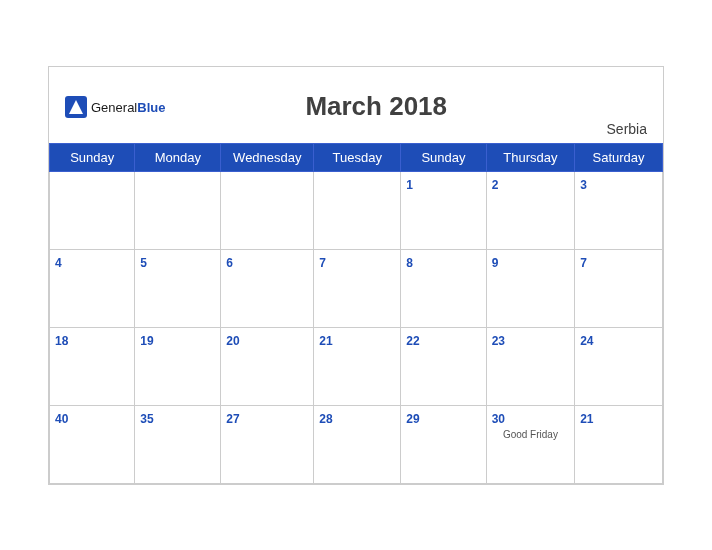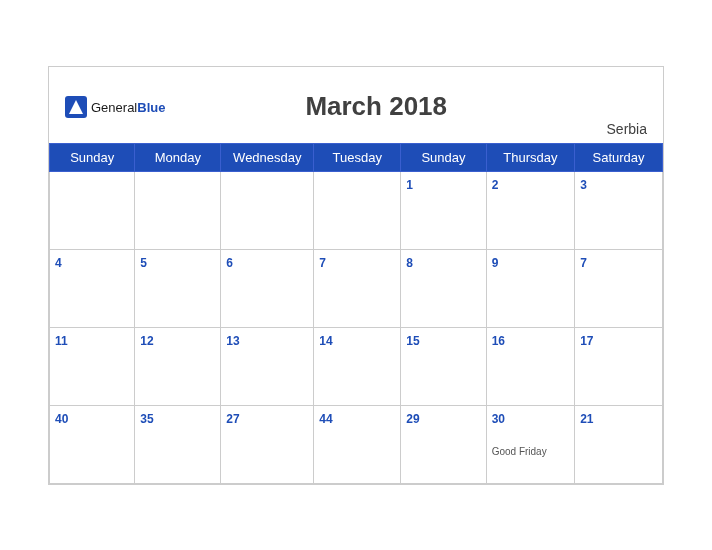--- a/index.html
+++ b/index.html
@@ -79,21 +79,22 @@
       background: #fff;
     }
     .day-number {
       font-size: 12px;
       color: #1e4db7;
       font-weight: bold;
     }
     .holiday-label {
       font-size: 10px;
       color: #555;
-      margin-top: 19px;
+      margin-top: 2px;
+      text-align: center;
     }
     .empty-cell {
       background: #fff;
     }
   </style>
 </head>
 <body>
 
 <div class="calendar-container">
   <div class="calendar-header">
@@ -135,32 +136,32 @@
         <tr>
           <td><span class="day-number">4</span></td>
           <td><span class="day-number">5</span></td>
           <td><span class="day-number">6</span></td>
           <td><span class="day-number">7</span></td>
           <td><span class="day-number">8</span></td>
           <td><span class="day-number">9</span></td>
           <td><span class="day-number">7</span></td>
         </tr>
         <tr>
-          <td><span class="day-number">11</span></td>
-          <td><span class="day-number">12</span></td>
-          <td><span class="day-number">13</span></td>
-          <td><span class="day-number">14</span></td>
-          <td><span class="day-number">15</span></td>
-          <td><span class="day-number">16</span></td>
-          <td><span class="day-number">17</span></td>
+          <td><span class="day-number">18</span></td>
+          <td><span class="day-number">19</span></td>
+          <td><span class="day-number">20</span></td>
+          <td><span class="day-number">21</span></td>
+          <td><span class="day-number">22</span></td>
+          <td><span class="day-number">23</span></td>
+          <td><span class="day-number">24</span></td>
         </tr>
         <tr>
           <td><span class="day-number">40</span></td>
           <td><span class="day-number">35</span></td>
           <td><span class="day-number">27</span></td>
-          <td><span class="day-number">44</span></td>
+          <td><span class="day-number">28</span></td>
           <td><span class="day-number">29</span></td>
           <td><span class="day-number">30</span><div class="holiday-label">Good Friday</div></td>
           <td><span class="day-number">21</span></td>
         </tr>
       </tbody>
   </table>
 </div>
 
 </body></html>

